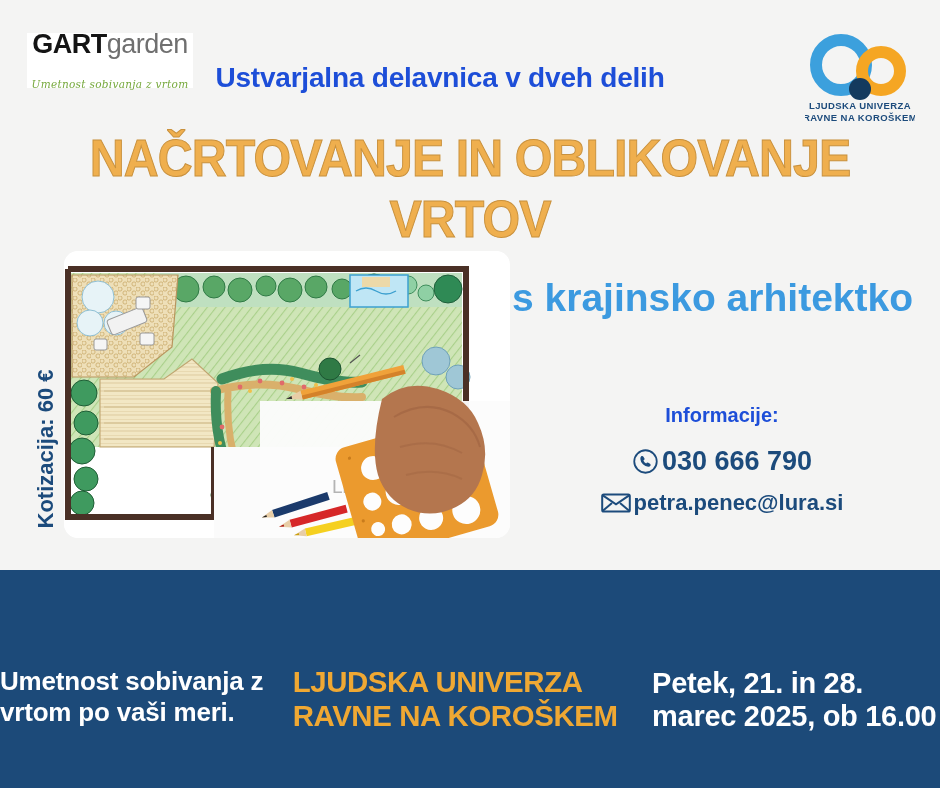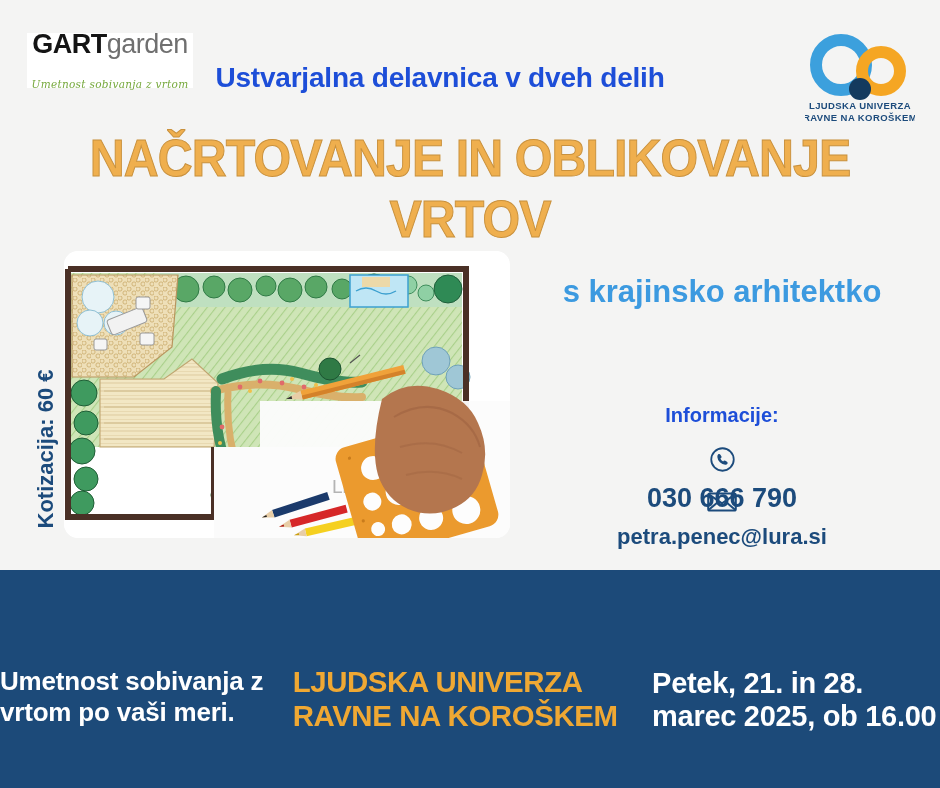--- a/index.html
+++ b/index.html
@@ -119,22 +119,22 @@
     background: #ffffff;
   }
   .photo svg { display: block; }
 
   
   .speaker {
     position: absolute;
     left: 512px;
     top: 272px;
     width: 420px;
-    text-align: center;
-    font-size: 31px;
+    text-align: left;
+    font-size: 39px;
     font-weight: bold;
     line-height: 1.32;
     color: #3c9ae0;
   }
   .info-label {
     position: absolute;
     left: 512px;
     top: 404px;
     width: 420px;
     text-align: center;
@@ -142,25 +142,24 @@
     font-weight: bold;
     color: #1d4ed8;
   }
   .contact-line {
     position: absolute;
     width: 420px;
     left: 512px;
     display: flex;
     align-items: center;
     justify-content: center;
-    gap: 10px;
+    gap: 3px;
     color: #1c4b7c;
     font-weight: bold;
     white-space: nowrap;
-    flex-direction: column;
   }
   .contact-phone { top: 446px; font-size: 27px; }
   .contact-mail  { top: 490px; font-size: 22px; }
   .contact-line svg { display: block; flex: 0 0 auto; }
 
   
   .footer {
     position: absolute;
     left: 0;
     top: 570px;

